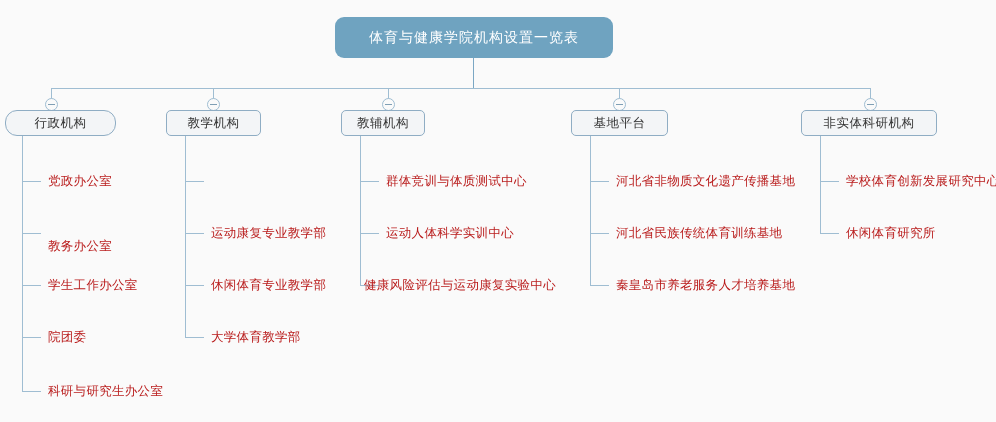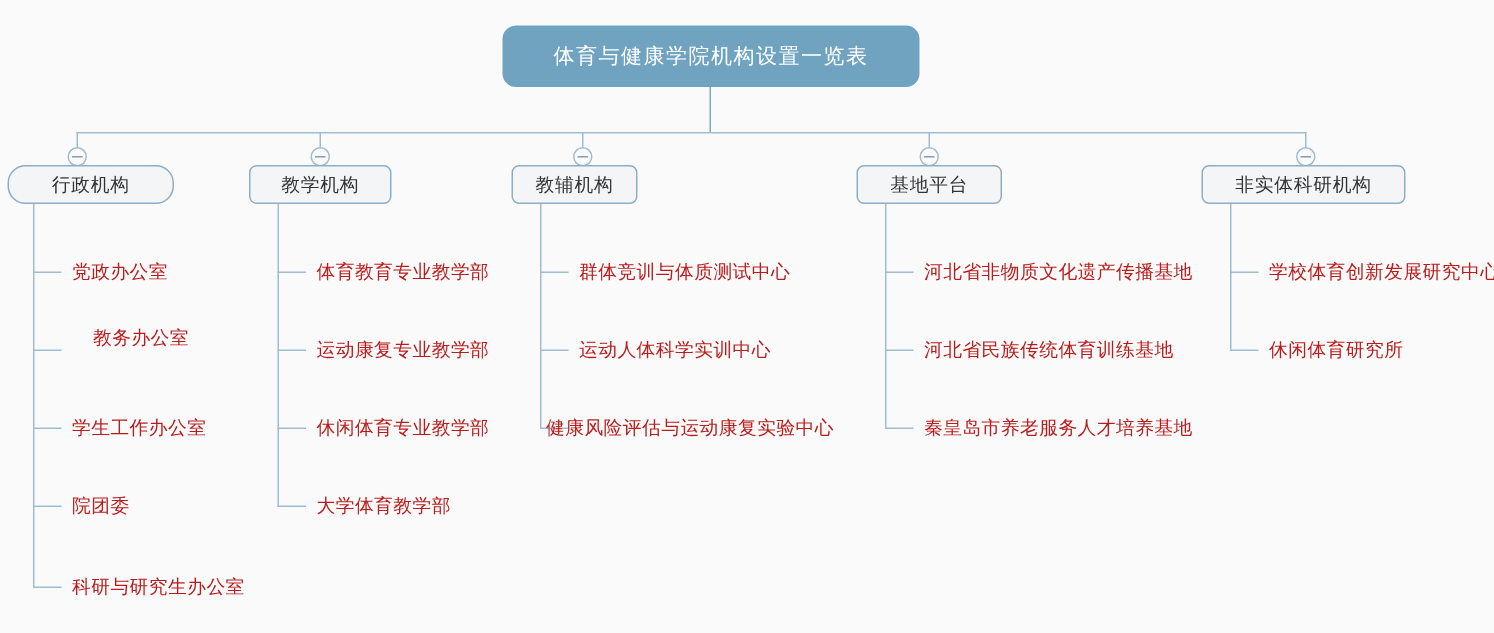--- a/index.html
+++ b/index.html
@@ -120,39 +120,38 @@
   <div class="line-v" style="left:51px; top:88px; height:14px;"></div>
   <div class="toggle" style="left:45px; top:98px;"></div>
   <div class="l2-node" style="left:5px; top:110px; width:111px;border-radius:12px;">行政机构</div>
 
   <div class="line-v" style="left:22px; top:136px; height:256px;"></div>
 
   <div class="line-h" style="left:22px; top:181px; width:19px;"></div>
   <div class="leaf-label" style="left:48px; top:172px;">党政办公室</div>
 
   <div class="line-h" style="left:22px; top:233px; width:19px;"></div>
-  <div class="leaf-label" style="left:48px; top:216px;margin-left:14px;">教务办公室</div>
+  <div class="leaf-label" style="left:48px; top:237px;">教务办公室</div>
 
   <div class="line-h" style="left:22px; top:285px; width:19px;"></div>
   <div class="leaf-label" style="left:48px; top:276px;">学生工作办公室</div>
 
   <div class="line-h" style="left:22px; top:337px; width:19px;"></div>
   <div class="leaf-label" style="left:48px; top:328px;">院团委</div>
 
   <div class="line-h" style="left:22px; top:391px; width:19px;"></div>
   <div class="leaf-label" style="left:48px; top:382px;">科研与研究生办公室</div>
 
   <div class="line-v" style="left:213px; top:88px; height:14px;"></div>
   <div class="toggle" style="left:207px; top:98px;"></div>
   <div class="l2-node" style="left:166px; top:110px; width:95px;">教学机构</div>
 
   <div class="line-v" style="left:185px; top:136px; height:202px;"></div>
 
   <div class="line-h" style="left:185px; top:181px; width:19px;"></div>
-  <div class="leaf-label" style="left:211px; top:172px;">体育教育专业教学部</div>
 
   <div class="line-h" style="left:185px; top:233px; width:19px;"></div>
   <div class="leaf-label" style="left:211px; top:224px;">运动康复专业教学部</div>
 
   <div class="line-h" style="left:185px; top:285px; width:19px;"></div>
   <div class="leaf-label" style="left:211px; top:276px;">休闲体育专业教学部</div>
 
   <div class="line-h" style="left:185px; top:337px; width:19px;"></div>
   <div class="leaf-label" style="left:211px; top:328px;">大学体育教学部</div>
 

